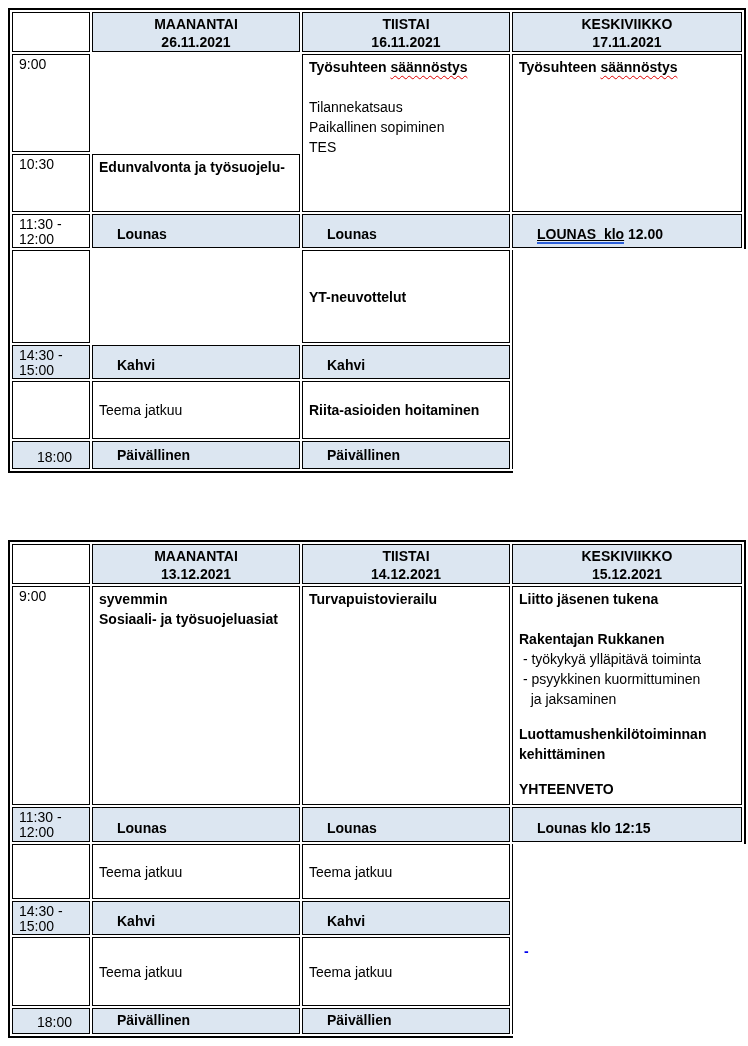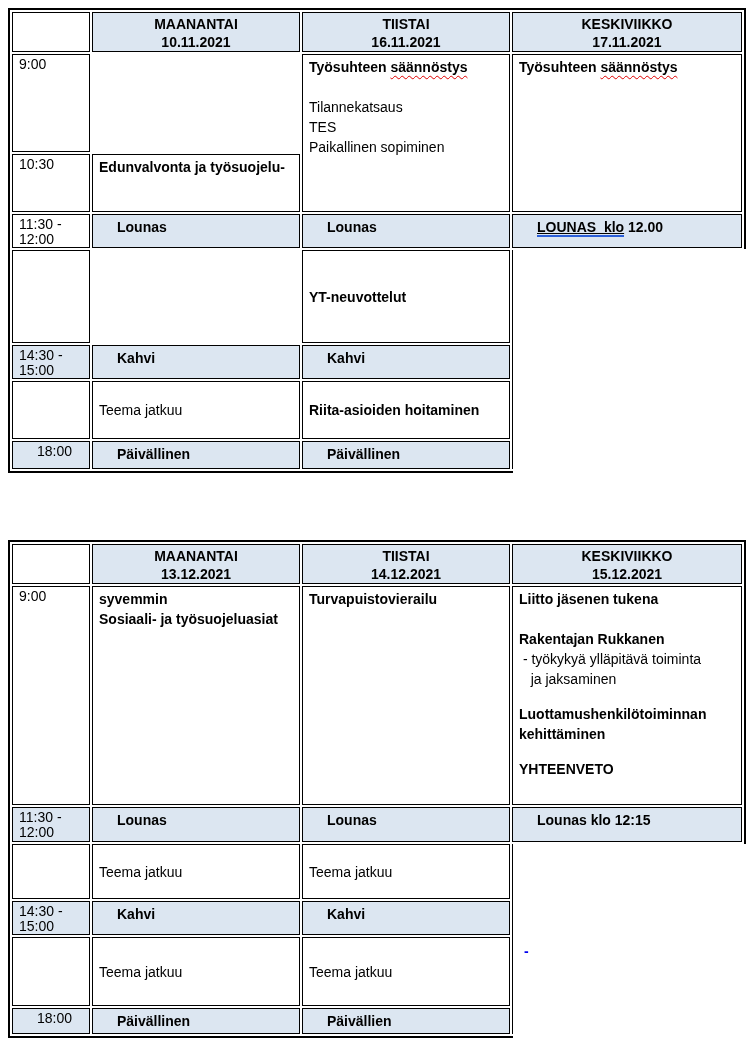--- a/index.html
+++ b/index.html
@@ -32,21 +32,21 @@
     overflow: hidden;
     display: flex;
     flex-direction: column;
     box-sizing: border-box;
   }
   .shade { background: var(--shade, #dce6f1); }
   .open { border: none; border-left: 1px solid var(--border, #000); background: transparent; }
 
   .hd { align-items: center; text-align: center; font-weight: bold; }
   .hd .ln { line-height: 18px; }
-  .vbot { justify-content: flex-start; padding-bottom: 3px; padding-left: 24px; }
+  .vbot { justify-content: flex-end; padding-bottom: 3px; padding-left: 24px; }
   .vcen { justify-content: center; }
 
   .time { font-weight: bold; }
   .time .ln, .tc2 .ln { line-height: 15px; font-weight: normal; }
 
   .ln { white-space: pre; line-height: 20px; }
   .b { font-weight: bold; }
   .tight .ln { line-height: 15px; }
   .blank20 { height: 20px; } .blank15 { height: 15px; }
 
@@ -75,40 +75,40 @@
 <body>
 
 <div class="page">
 
   <div class="tblwrap">
     <div class="grid t1">
 
       <div class="c" style="grid-area:1/1/2/2"></div>
       <div class="c shade hd" style="grid-area:1/2/2/3">
         <div class="ln">MAANANTAI</div>
-        <div class="ln">10.11.2021</div>
+        <div class="ln">26.11.2021</div>
       </div>
       <div class="c shade hd" style="grid-area:1/3/2/4">
         <div class="ln">TIISTAI</div>
         <div class="ln">16.11.2021</div>
       </div>
       <div class="c shade hd" style="grid-area:1/4/2/5">
         <div class="ln">KESKIVIIKKO</div>
         <div class="ln">17.11.2021</div>
       </div>
 
       <div class="c time" style="grid-area:2/1/3/2">
         <div class="ln">9:00</div>
       </div>
       <div class="c" style="grid-area:2/3/4/4">
         <div class="ln b"><span>Työsuhteen </span><span class="sq">säännöstys</span></div>
         <div class="blank20"></div>
         <div class="ln">Tilannekatsaus</div>
+        <div class="ln">Paikallinen sopiminen</div>
         <div class="ln">TES</div>
-        <div class="ln">Paikallinen sopiminen</div>
       </div>
       <div class="c" style="grid-area:2/4/4/5">
         <div class="ln b"><span>Työsuhteen </span><span class="sq">säännöstys</span></div>
       </div>
 
       <div class="c time" style="grid-area:3/1/4/2">
         <div class="ln">10:30</div>
       </div>
       <div class="c" style="grid-area:3/2/4/3">
         <div class="ln b">Edunvalvonta ja työsuojelu-</div>
@@ -195,20 +195,21 @@
         <div class="ln b">Sosiaali- ja työsuojeluasiat</div>
       </div>
       <div class="c" style="grid-area:2/3/3/4">
         <div class="ln b">Turvapuistovierailu</div>
       </div>
       <div class="c" style="grid-area:2/4/3/5">
         <div class="ln b">Liitto jäsenen tukena</div>
         <div class="blank20"></div>
         <div class="ln b">Rakentajan Rukkanen</div>
         <div class="ln"> - työkykyä ylläpitävä toiminta</div>
+        <div class="ln"> - psyykkinen kuormittuminen</div>
         <div class="ln">   ja jaksaminen</div>
         <div class="blank15"></div>
         <div class="ln b">Luottamushenkilötoiminnan</div>
         <div class="ln b">kehittäminen</div>
         <div class="blank15"></div>
         <div class="ln b">YHTEENVETO</div>
       </div>
 
       <div class="c shade tc2" style="grid-area:3/1/4/2">
         <div class="ln">11:30 -</div>

